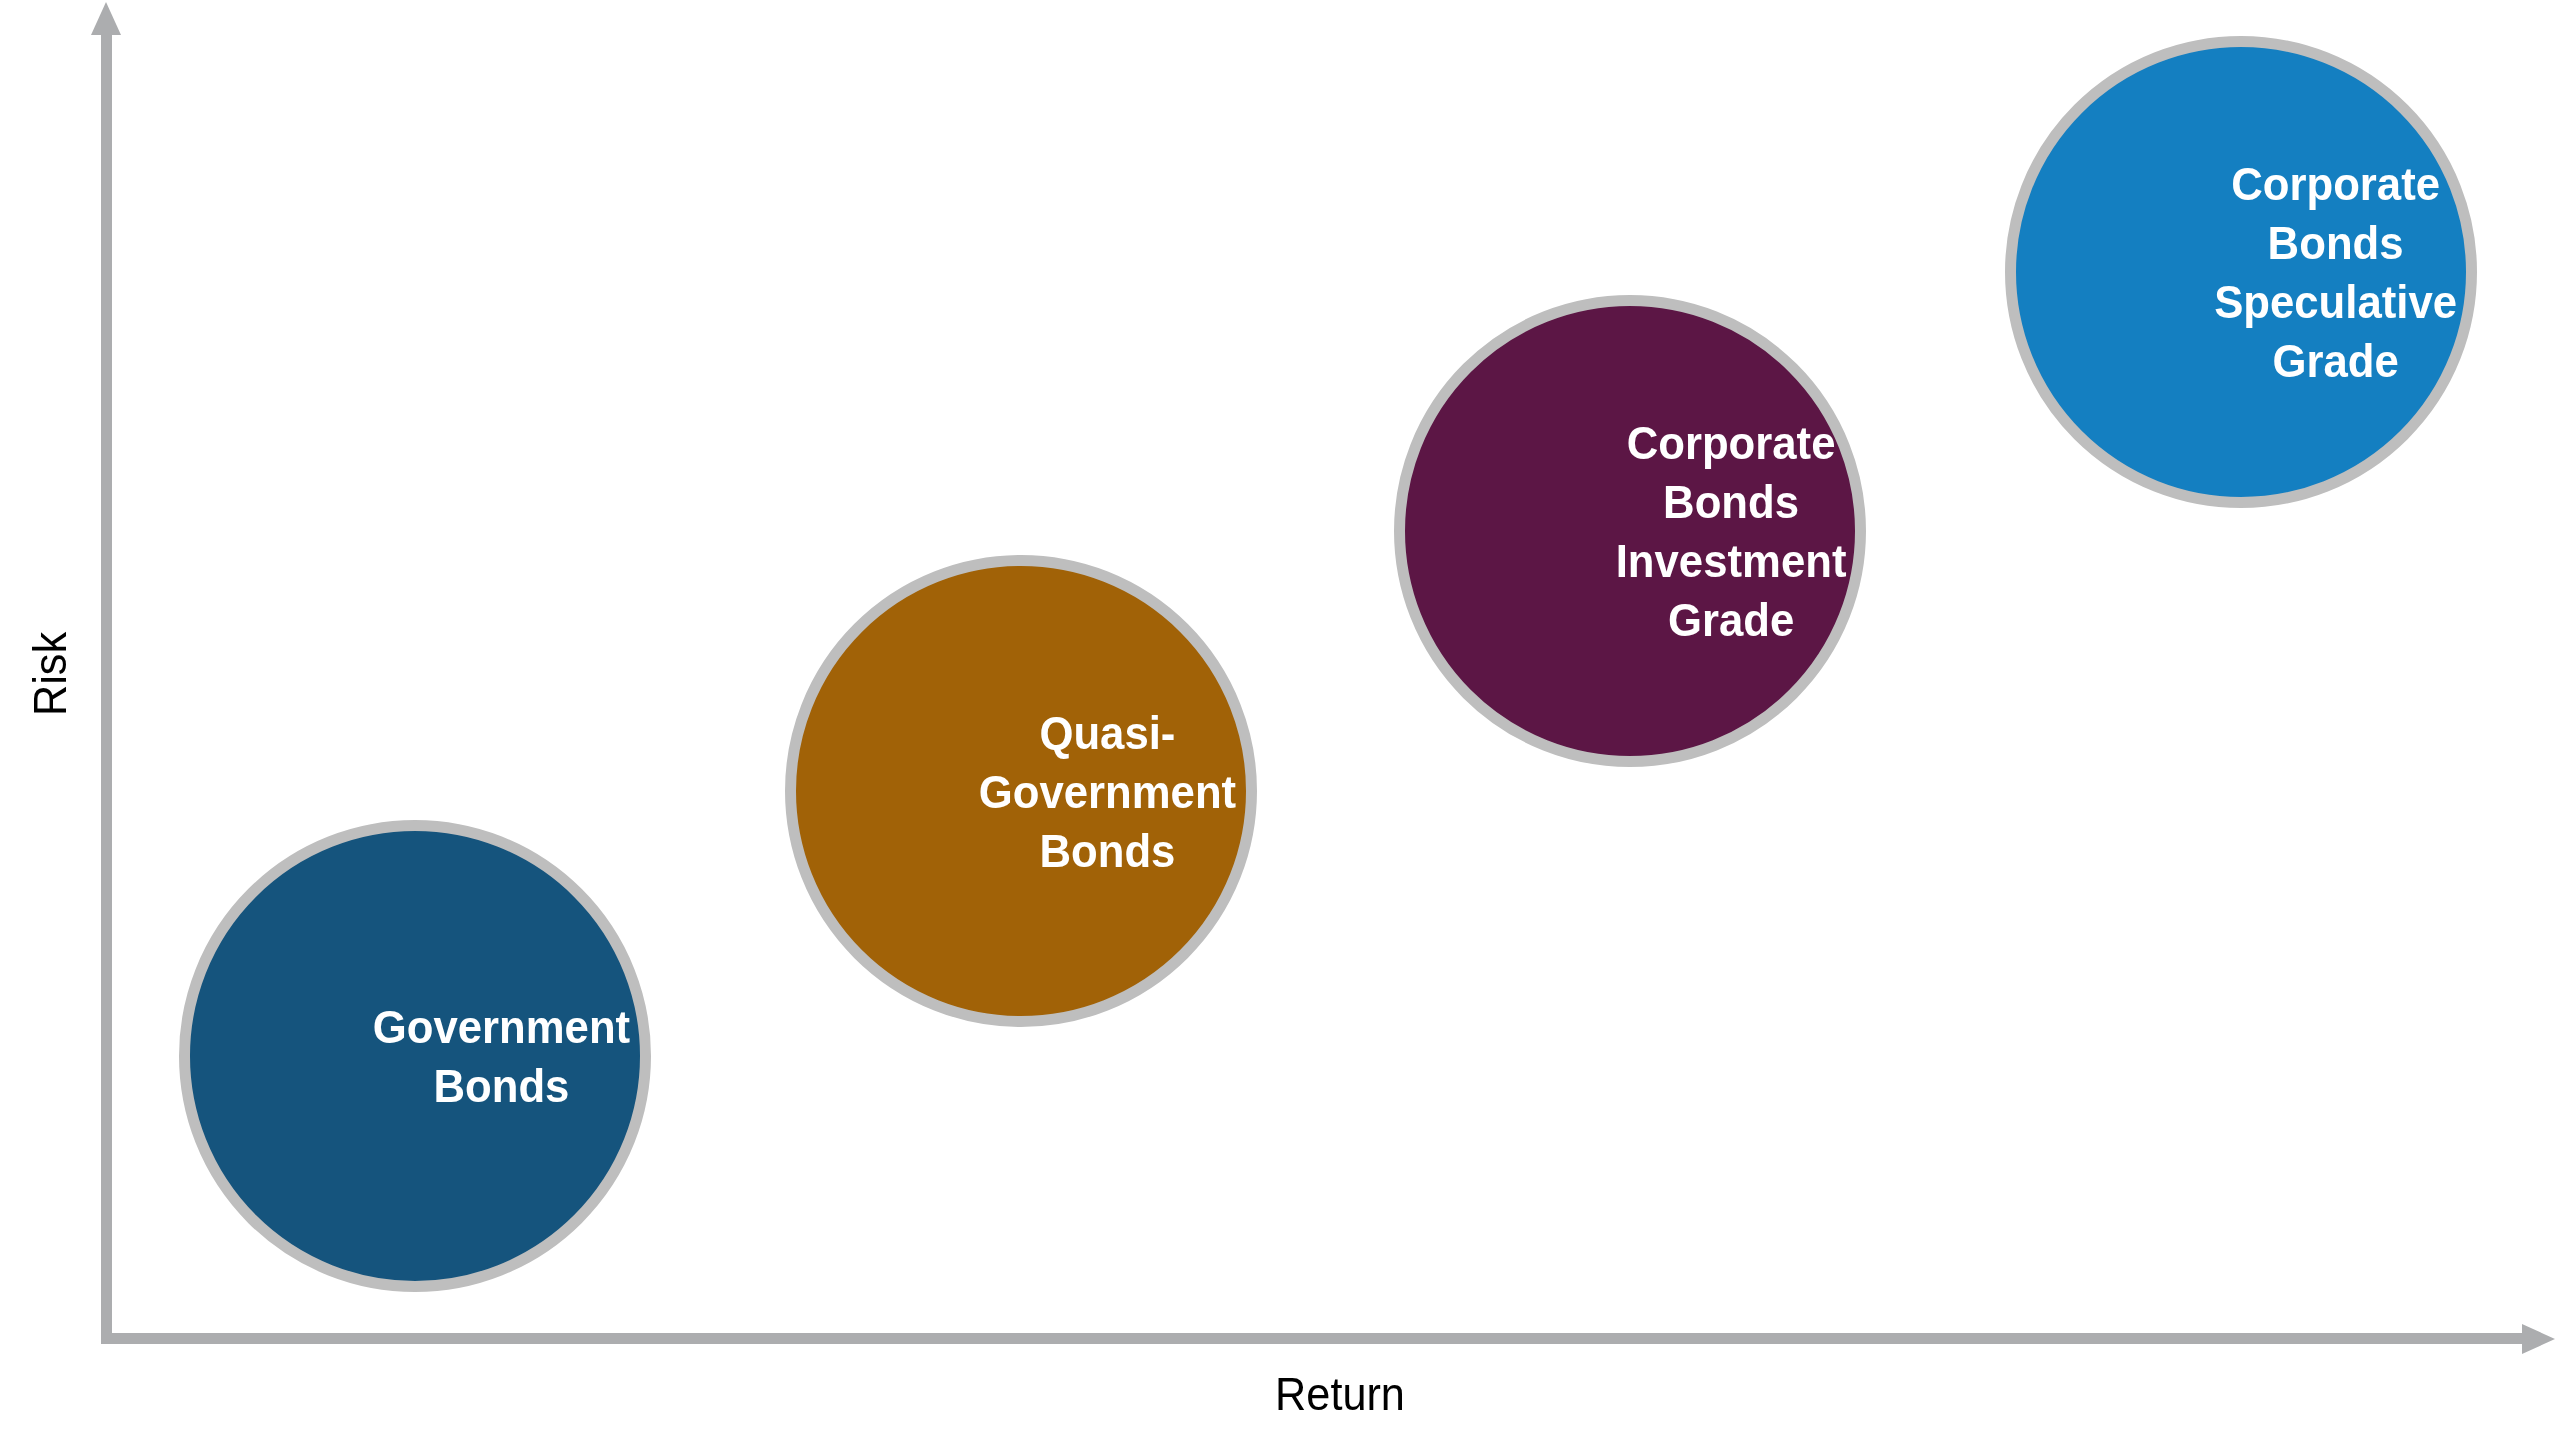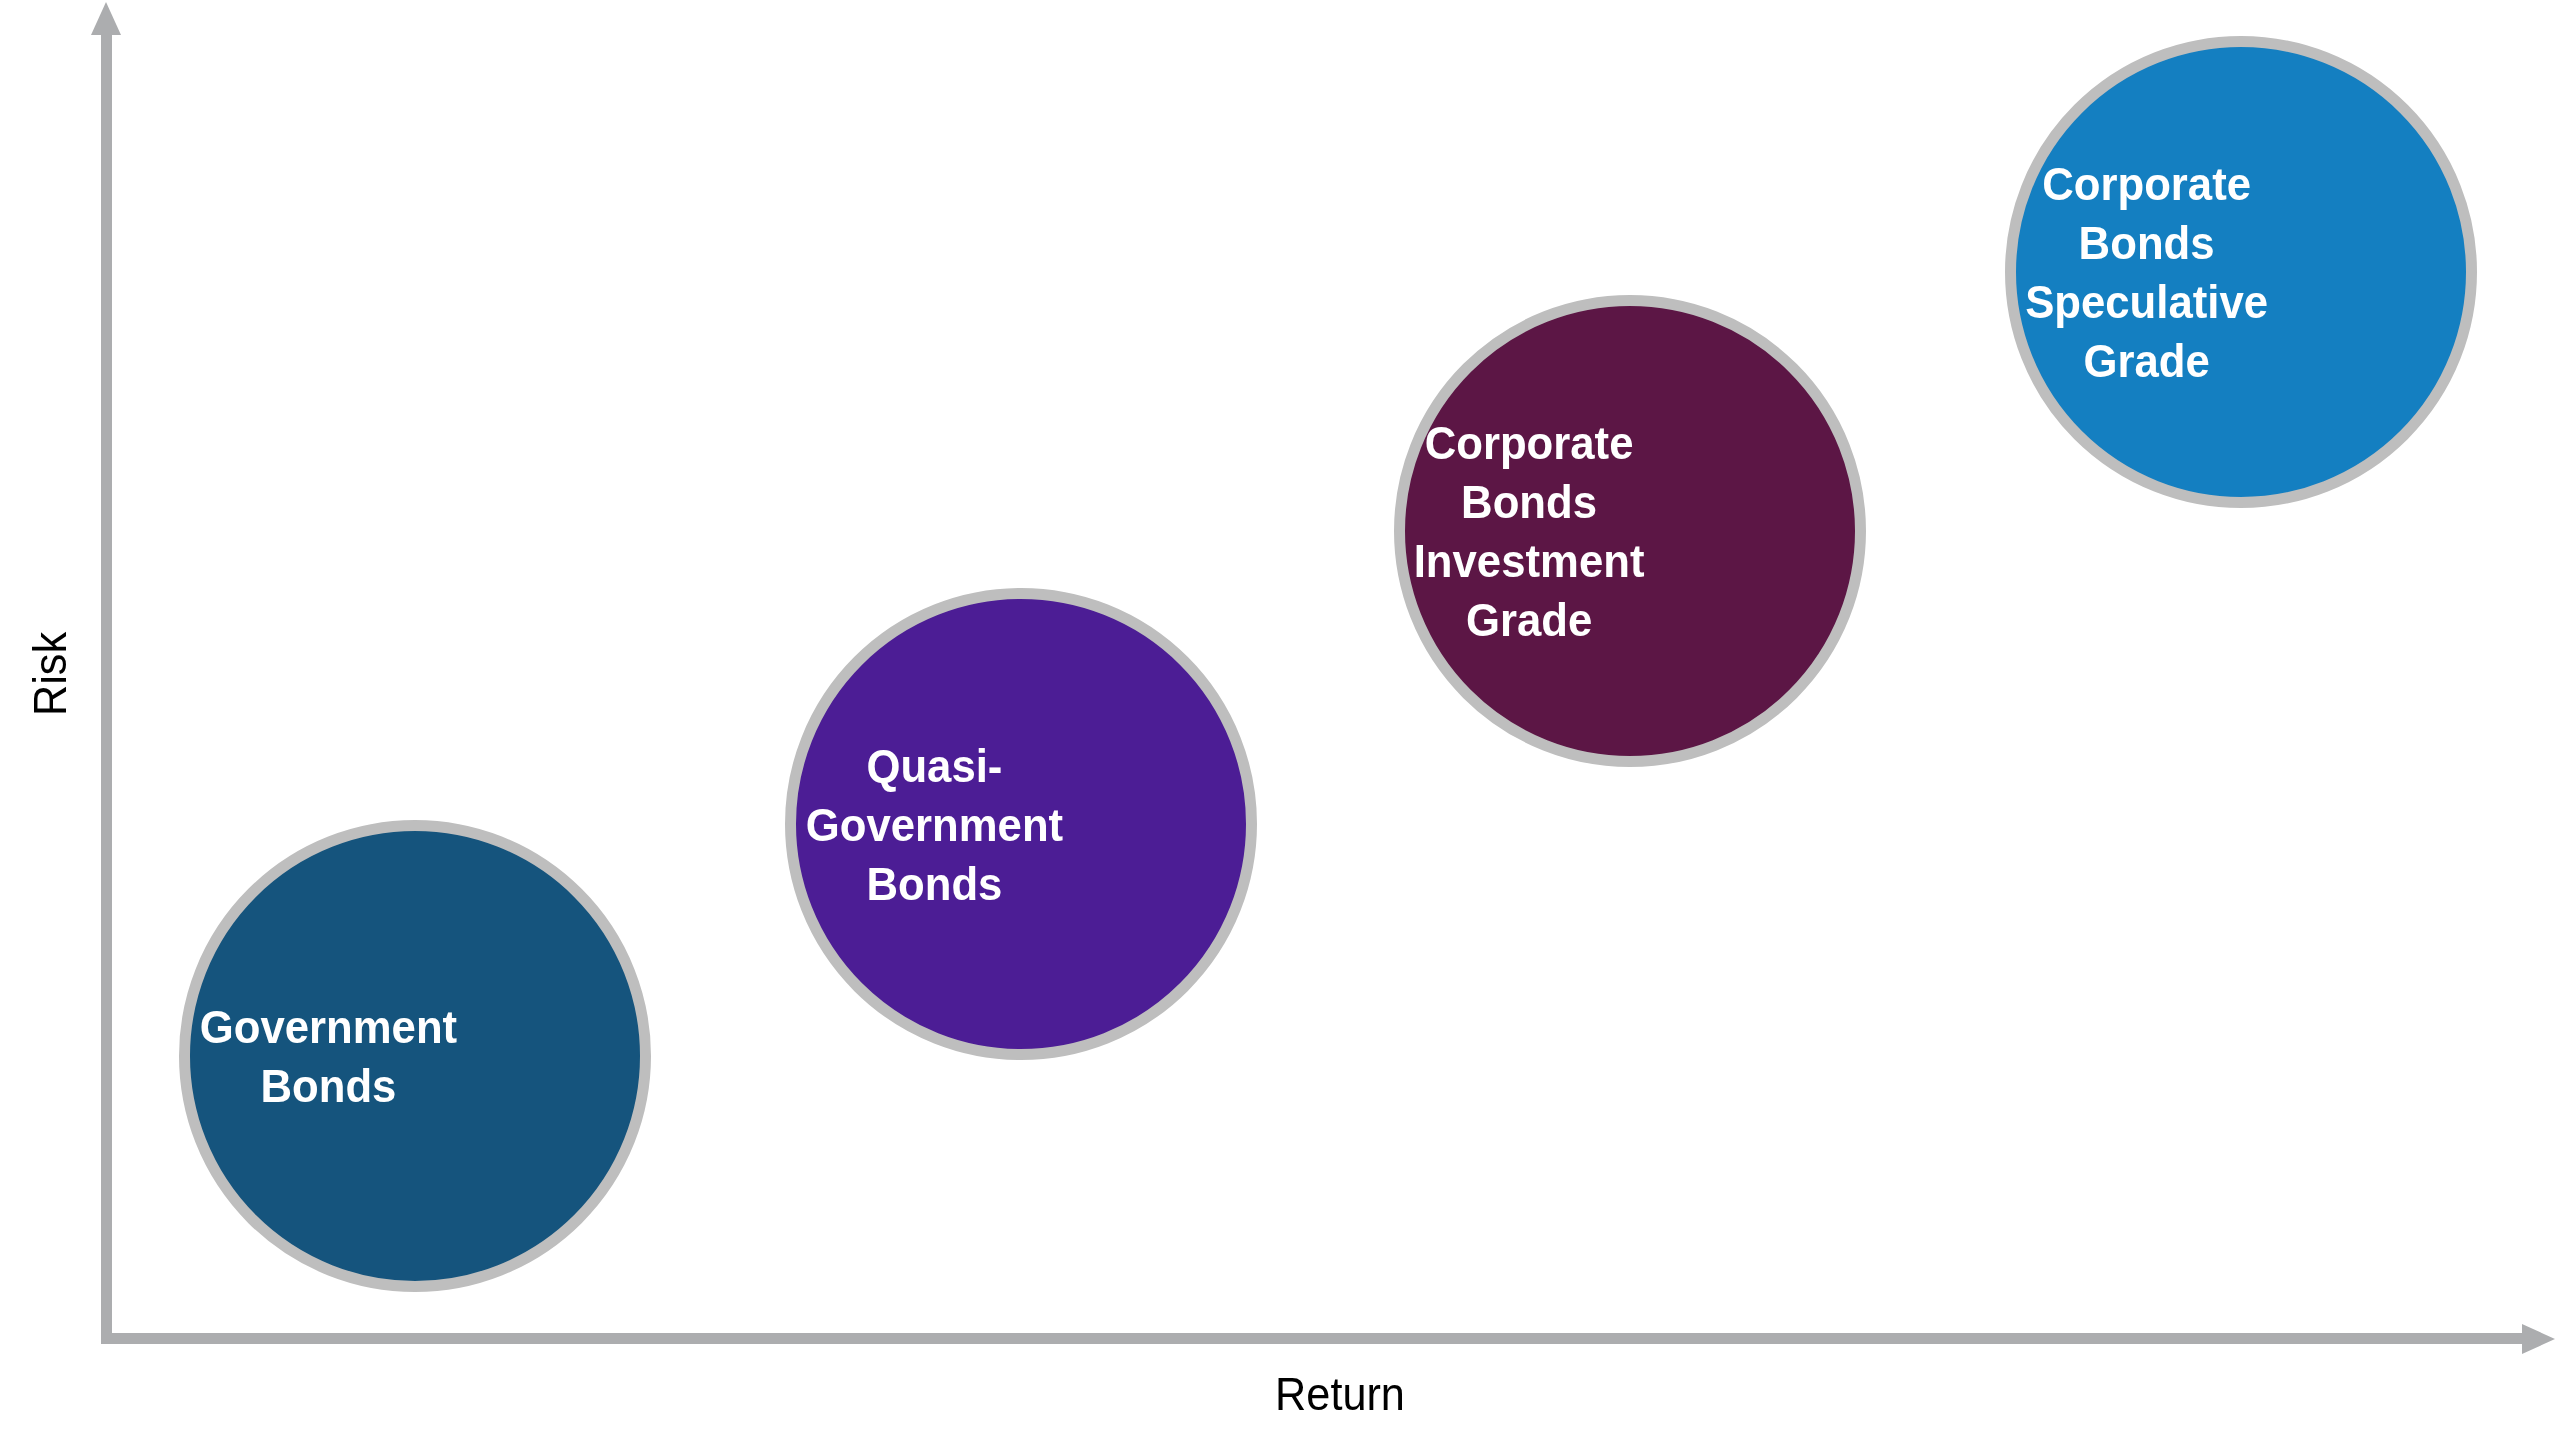--- a/index.html
+++ b/index.html
@@ -47,21 +47,21 @@
   }
 
   
   .bubble {
     position: absolute;
     box-sizing: border-box;
     border-radius: 50%;
     border: 11px solid #BEBEBE;
     display: flex;
     align-items: center;
-    justify-content: flex-start;
+    justify-content: flex-end;
     text-align: center;
   }
   .bubble-label {
     color: #ffffff;
     font-weight: bold;
     font-size: 47px;
     line-height: 59px;
     transform: scaleX(0.93);
     white-space: nowrap;
   }
@@ -80,21 +80,21 @@
   <div class="axis-label y-label">Risk</div>
   <div class="axis-label x-label">Return</div>
 
   <div id="bubbles">
       <div class="bubble" style="left: 179px; top: 820px; width: 472px; height: 472px; background: rgb(21, 84, 125); border-color: rgb(190, 190, 190);">
         <div class="bubble-label">
           <span class="bubble-line">Government</span>
           <span class="bubble-line">Bonds</span>
         </div>
       </div>
-      <div class="bubble" style="left: 785px; top: 588px; width: 472px; height: 472px; background: #4c1d95; border-color: rgb(190, 190, 190);">
+      <div class="bubble" style="left: 785px; top: 555px; width: 472px; height: 472px; background: #a16207; border-color: rgb(190, 190, 190);">
         <div class="bubble-label">
           <span class="bubble-line">Quasi-</span>
           <span class="bubble-line">Government</span>
           <span class="bubble-line">Bonds</span>
         </div>
       </div>
       <div class="bubble" style="left: 1394px; top: 295px; width: 472px; height: 472px; background: rgb(92, 22, 69); border-color: rgb(190, 190, 190);">
         <div class="bubble-label">
           <span class="bubble-line">Corporate</span>
           <span class="bubble-line">Bonds</span>

